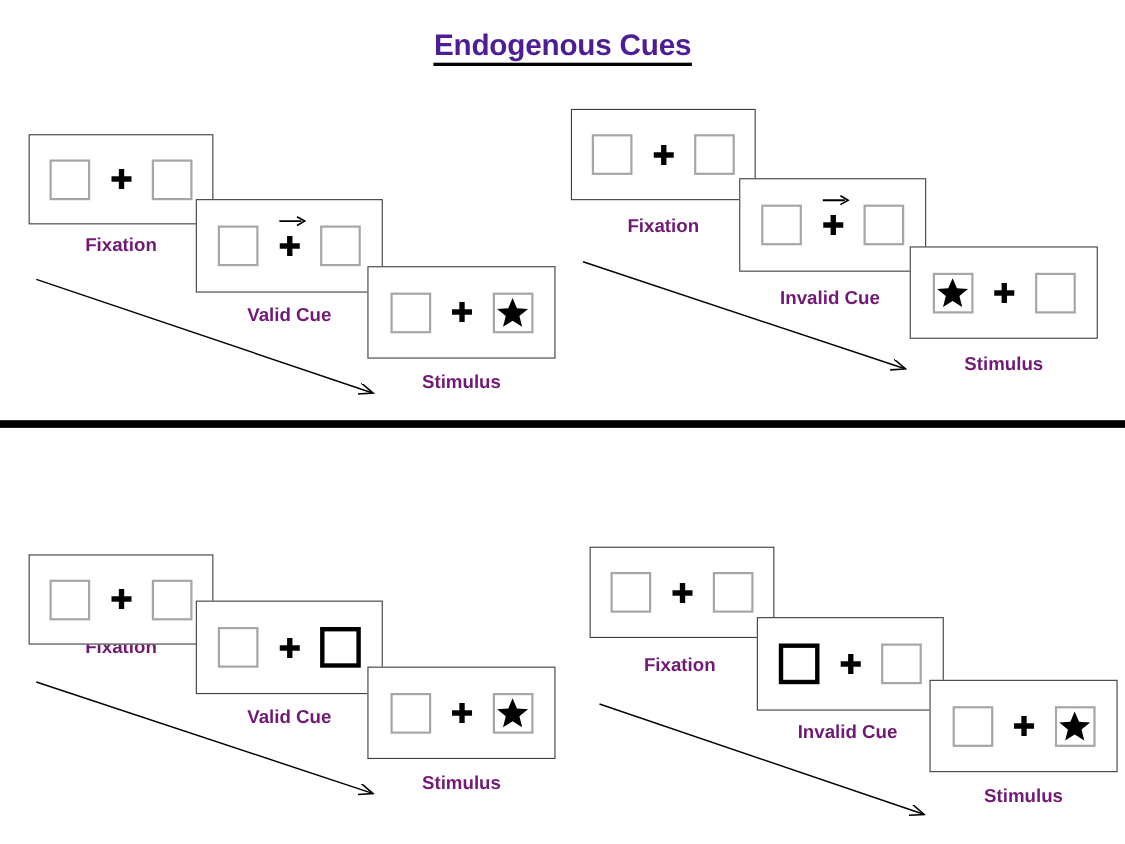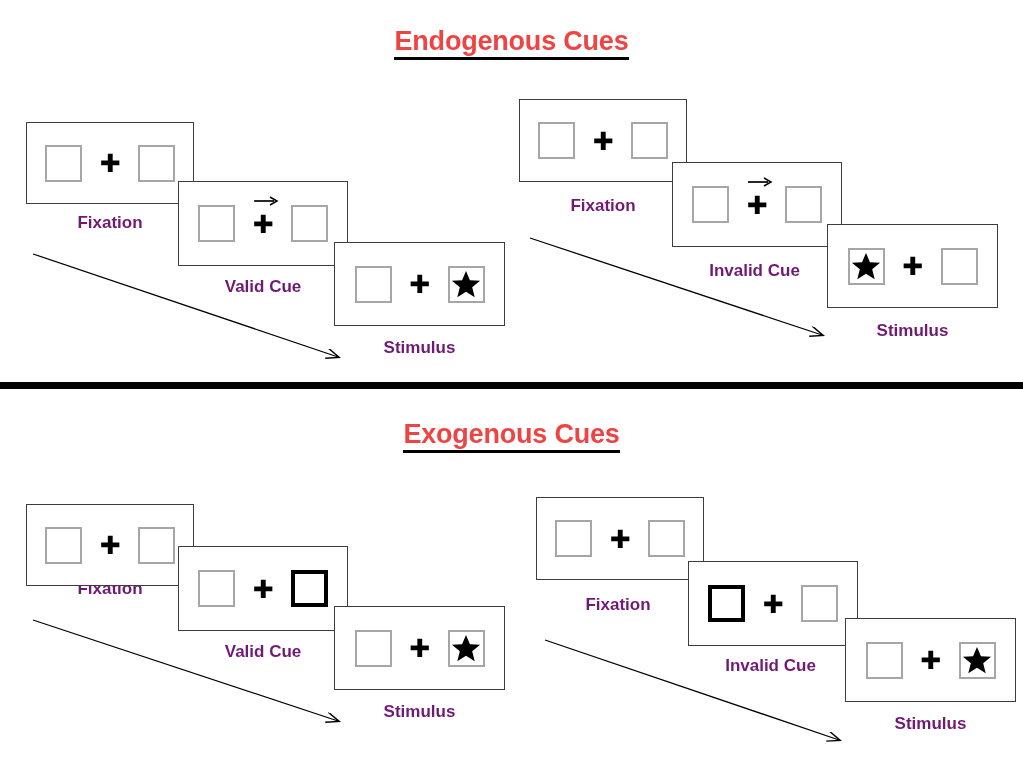--- a/index.html
+++ b/index.html
@@ -19,21 +19,21 @@
   }
 
   
   .section-title {
     position: absolute;
     width: 1023px;
     left: 0;
     text-align: center;
     font-size: 27px;
     font-weight: bold;
-    color: #ef4444;
+    color: #4c1d95;
     letter-spacing: -0.2px;
     white-space: nowrap;
   }
   .section-title span {
     border-bottom: 3px solid #000;
     padding-bottom: 1px;
   }
 
   
   .divider {
@@ -241,23 +241,20 @@
       <div class="fix-cross">
         <div class="cross">✚</div>
       </div>
       <div class="stim-box"></div>
     </div>
   </div>
   <div class="caption" style="left:827px; top:321px; width:171px;">Stimulus</div>
 
   <div class="divider" style="top:382px;"></div>
 
-  <div class="section-title" style="top:419px;">
-    <span>Exogenous Cues</span>
-  </div>
 
   <svg class="flow-arrow">
     <defs>
       <marker id="ah3" markerWidth="11" markerHeight="11" refX="9" refY="4" orient="auto" markerUnits="strokeWidth">
         <path d="M0,0 L10,4 L0,8" fill="none" stroke="#000" stroke-width="1.1"></path>
       </marker>
     </defs>
     <line x1="33" y1="620" x2="338" y2="721" stroke="#000" stroke-width="1.3" marker-end="url(#ah3)"></line>
   </svg>
 

